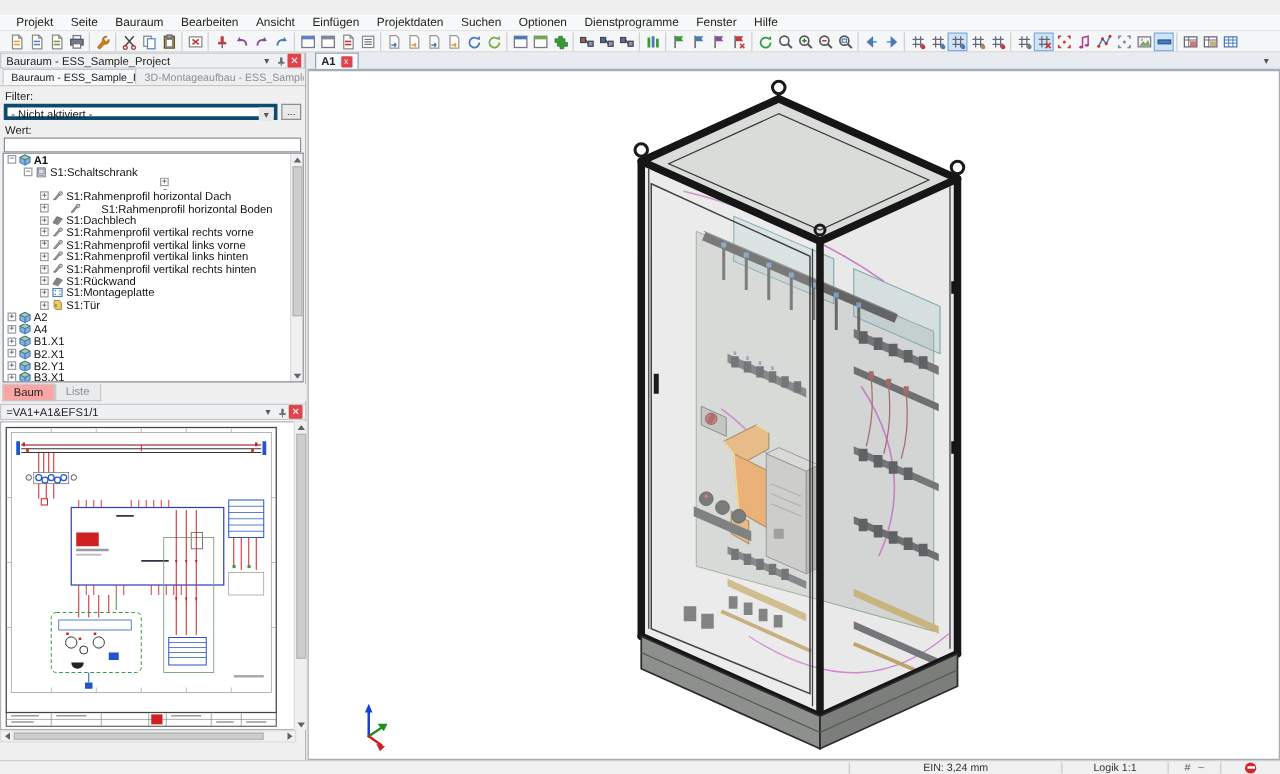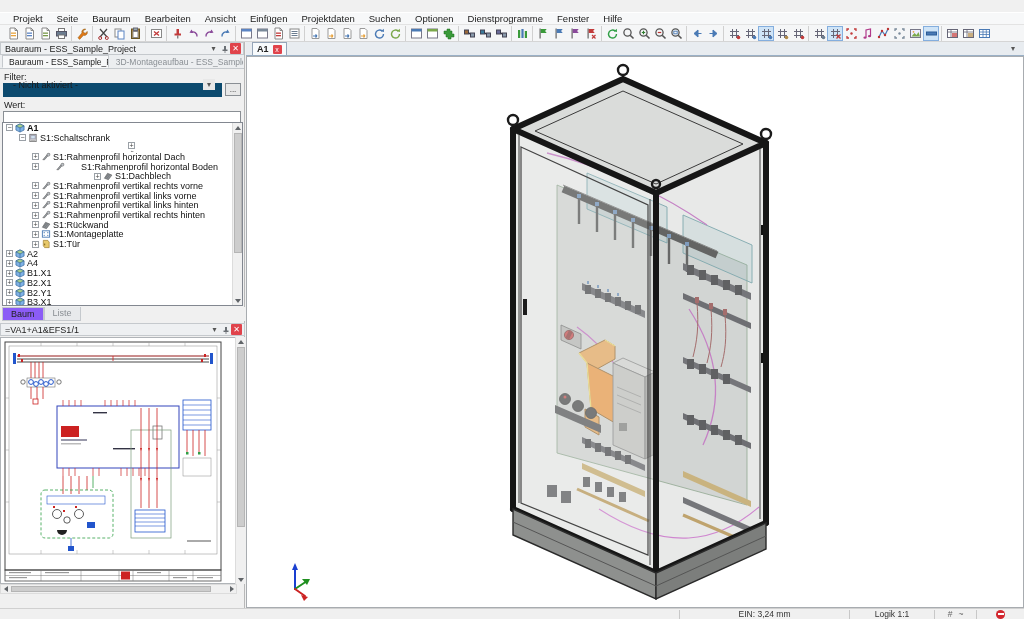--- a/index.html
+++ b/index.html
@@ -32,21 +32,21 @@
   .panel-header .ph-title { font-size:9px; color:#222; flex:1 1 auto; white-space:nowrap; overflow:hidden; }
   .ph-btn { width:11px; height:11px; display:flex; align-items:center; justify-content:center; font-size:8px; color:#555; }
   .ph-close { background:#e0434b; color:#fff; border-radius:1px; font-size:8px; line-height:10px; }
 
   #panel-tabs { display:flex; height:14px; border-bottom:1px solid #c5c9cd; background:#eceef0; padding-left:2px; }
   .ptab { font-size:8.5px; padding:1px 6px 0 6px; color:#8a8f94; border:1px solid transparent; white-space:nowrap; overflow:hidden; }
   .ptab.active { background:#f7f8f9; border:1px solid #c5c9cd; border-bottom:1px solid #f7f8f9; color:#222; }
 
   .fieldlabel { font-size:9px; color:#222; margin:3px 0 1px 4px; }
   #filter-row { display:flex; margin:0 3px; }
-  .combo { flex:1 1 auto; height:13px; background:#fff; border:7px solid #0c4a6e; display:flex; align-items:flex-end; font-size:9px; padding-left:3px; position:relative; }
+  .combo { flex:1 1 auto; height:13px; background:#fff; border:3px solid #0c4a6e; display:flex; align-items:flex-start; font-size:9px; padding-left:3px; position:relative; }
   .combo .caret { margin-left:auto; width:12px; text-align:center; color:#555; font-size:8px; background:#e8e8e8; height:11px; line-height:11px; }
   .browse-btn { width:16px; height:13px; margin-left:3px; border:1px solid #8a8f94; background:#e8e8e8; font-size:8px; text-align:center; line-height:11px; }
   .textinput { height:12px; background:#fff; border:1px solid #8a8f94; margin:0 3px; }
 
   #tree-box { position:absolute; left:2px; top:80px; width:241px; height:184px; background:#fff; border:1px solid #828790; overflow:hidden; }
   #tree { position:absolute; left:0; top:0; width:230px; }
   .trow { height:9.7px; display:flex; align-items:center; white-space:nowrap; overflow:hidden; }
   .trow .exp { width:7px; height:7px; border:1px solid #9aa0a6; background:#fff; font-size:7px; line-height:5px; text-align:center; color:#444; flex:0 0 auto; margin-right:2px; }
   .trow .ticon { width:10px; height:10px; flex:0 0 auto; margin-right:2px; }
   .trow .ticon svg { width:10px; height:10px; }
@@ -55,21 +55,21 @@
   .vscroll { position:absolute; right:0; top:0; width:10px; height:100%; background:#f0f0f0; border-left:1px solid #dcdcdc; }
   .vscroll .sarrow { position:absolute; left:0; width:10px; height:9px; display:flex; align-items:center; justify-content:center; }
   .vscroll .thumb { position:absolute; left:1px; width:8px; background:#cdcdcd; border:1px solid #b5b5b5; }
   .tri-up { width:0; height:0; border-left:3px solid transparent; border-right:3px solid transparent; border-bottom:4px solid #606468; }
   .tri-down { width:0; height:0; border-left:3px solid transparent; border-right:3px solid transparent; border-top:4px solid #606468; }
   .tri-left { width:0; height:0; border-top:3px solid transparent; border-bottom:3px solid transparent; border-right:4px solid #606468; }
   .tri-right { width:0; height:0; border-top:3px solid transparent; border-bottom:3px solid transparent; border-left:4px solid #606468; }
 
   #bottom-tabs { position:absolute; left:0; top:265px; width:245px; height:14px; display:flex; padding-left:2px; background:#f0f0f0; }
   .btab { font-size:9px; padding:1px 8px 0 8px; color:#8a8f94; border:1px solid #c5c9cd; border-top:none; background:#e8eaec; }
-  .btab.active { background:#8b5cf6; color:#222; border-top:1px solid #c5c9cd; }
+  .btab.active { background:#fca5a5; color:#222; border-top:1px solid #c5c9cd; }
 
   #preview-panel { position:absolute; left:0; top:281px; width:245px; height:285px; }
   #preview-body { position:absolute; left:0; top:14px; width:244px; height:247px; background:#fff; border:1px solid #b0b4b8; overflow:hidden; }
   #preview-vscroll { position:absolute; right:0; top:14px; width:10px; height:247px; }
   #preview-hscroll { position:absolute; left:0; top:261px; width:237px; height:10px; background:#f0f0f0; border:1px solid #dcdcdc; }
   #preview-hscroll .harrow { position:absolute; top:0; width:9px; height:8px; display:flex; align-items:center; justify-content:center; }
   #preview-hscroll .hthumb { position:absolute; left:10px; top:1px; width:200px; height:6px; background:#cdcdcd; border:1px solid #b5b5b5; }
 
   
   #main { position:absolute; left:246px; top:42px; width:778px; height:566px; }
@@ -588,21 +588,21 @@
             <span class="tlabel">S1:Rahmenprofil horizontal Dach</span>
           </div>
           <div class="trow" style="padding-left: 29px; gap: 14px;">
             <span class="exp">+</span>
             <span class="ticon"><svg viewBox="0 0 11 11">
                 <path d="M2 8.5 7.5 2h2L4 8.5z" fill="#9aa0a6" stroke="#555" stroke-width="0.6"></path>
                 <circle cx="8.2" cy="3" r="1.6" fill="#c0c5ca" stroke="#555" stroke-width="0.5"></circle>
               </svg></span>
             <span class="tlabel">S1:Rahmenprofil horizontal Boden</span>
           </div>
-          <div class="trow" style="padding-left: 29px; justify-content: center;">
+          <div class="trow" style="padding-left: 29px;">
             <span class="exp">+</span>
             <span class="ticon"><svg viewBox="0 0 11 11">
                 <path d="M1.5 8 5 2.5 9.8 4.5 6 9.5z" fill="#8a8f94" stroke="#555" stroke-width="0.6"></path>
                 <path d="M3 7 6 3.5M4.5 7.8 7.5 4" stroke="#666" stroke-width="0.5"></path>
               </svg></span>
             <span class="tlabel">S1:Dachblech</span>
           </div>
           <div class="trow" style="padding-left: 29px;">
             <span class="exp">+</span>
             <span class="ticon"><svg viewBox="0 0 11 11">

